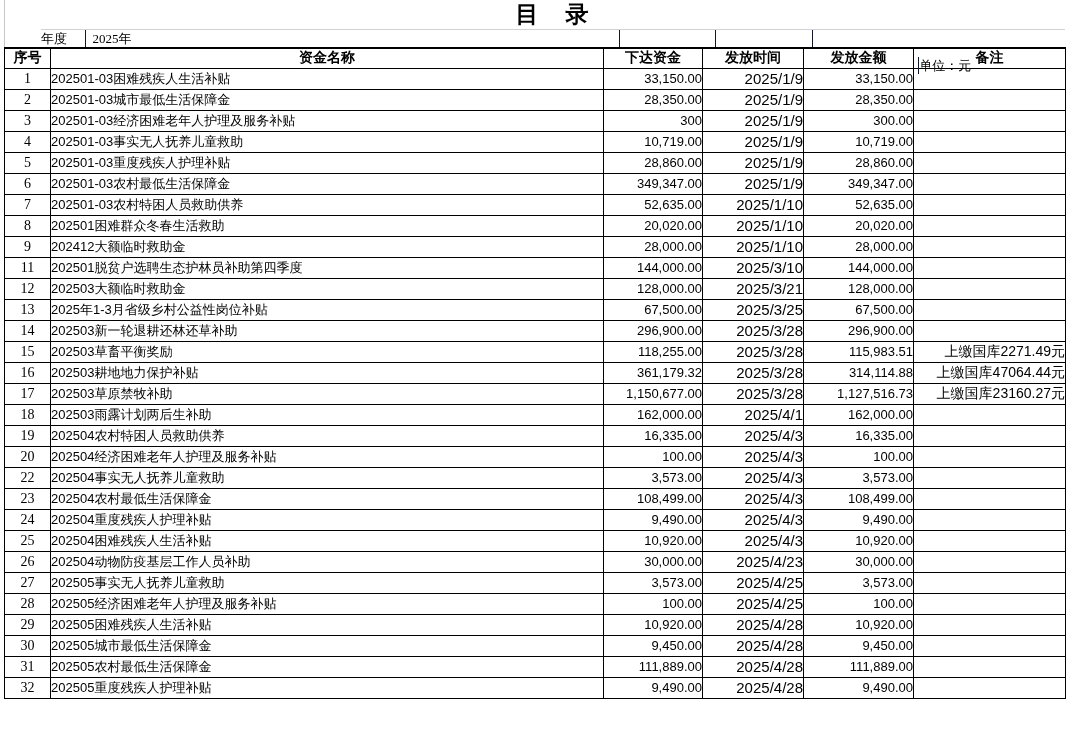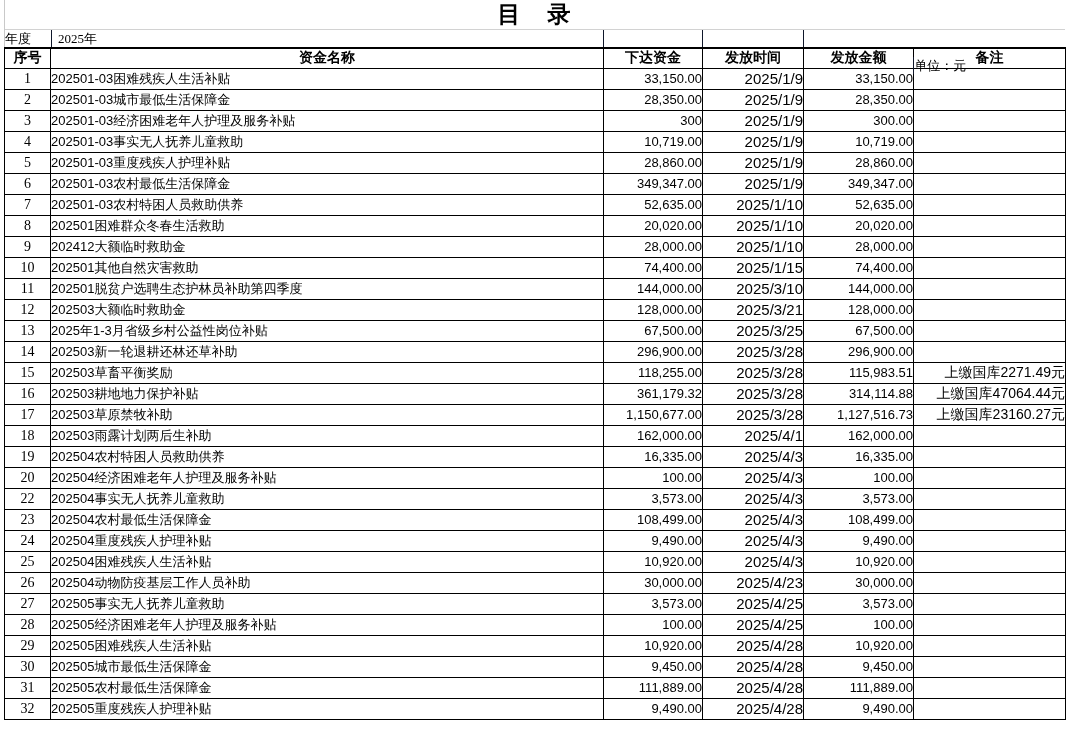--- a/index.html
+++ b/index.html
@@ -10,20 +10,21 @@
     font-family:"Liberation Sans", sans-serif;
     color:#000;
     overflow:hidden;
     box-sizing:border-box;
   }
   .top-area{
     margin-left:4px;
     width:1061px;
     border-left:1px solid #c9c9c9;
     box-sizing:border-box;
+    padding-left:36px;
   }
   .title-row{
     height:29px;
     border-bottom:1px solid #d2d2d2;
     display:flex;align-items:center;justify-content:center;
   }
   .title-row .title-text{
     font-family:"Liberation Serif", serif;
     font-weight:bold;
     font-size:23px;
@@ -206,28 +207,20 @@
     </tr>
         <tr>
       <td class="c-no">9</td>
       <td class="c-name">202412大额临时救助金</td>
       <td class="c-alloc">28,000.00</td>
       <td class="c-date">2025/1/10</td>
       <td class="c-amount">28,000.00</td>
       <td class="c-note"></td>
     </tr>
         <tr>
-      <td class="c-no">10</td>
-      <td class="c-name">202501其他自然灾害救助</td>
-      <td class="c-alloc">74,400.00</td>
-      <td class="c-date">2025/1/15</td>
-      <td class="c-amount">74,400.00</td>
-      <td class="c-note"></td>
-    </tr>
-        <tr>
       <td class="c-no">11</td>
       <td class="c-name">202501脱贫户选聘生态护林员补助第四季度</td>
       <td class="c-alloc">144,000.00</td>
       <td class="c-date">2025/3/10</td>
       <td class="c-amount">144,000.00</td>
       <td class="c-note"></td>
     </tr>
         <tr>
       <td class="c-no">12</td>
       <td class="c-name">202503大额临时救助金</td>

